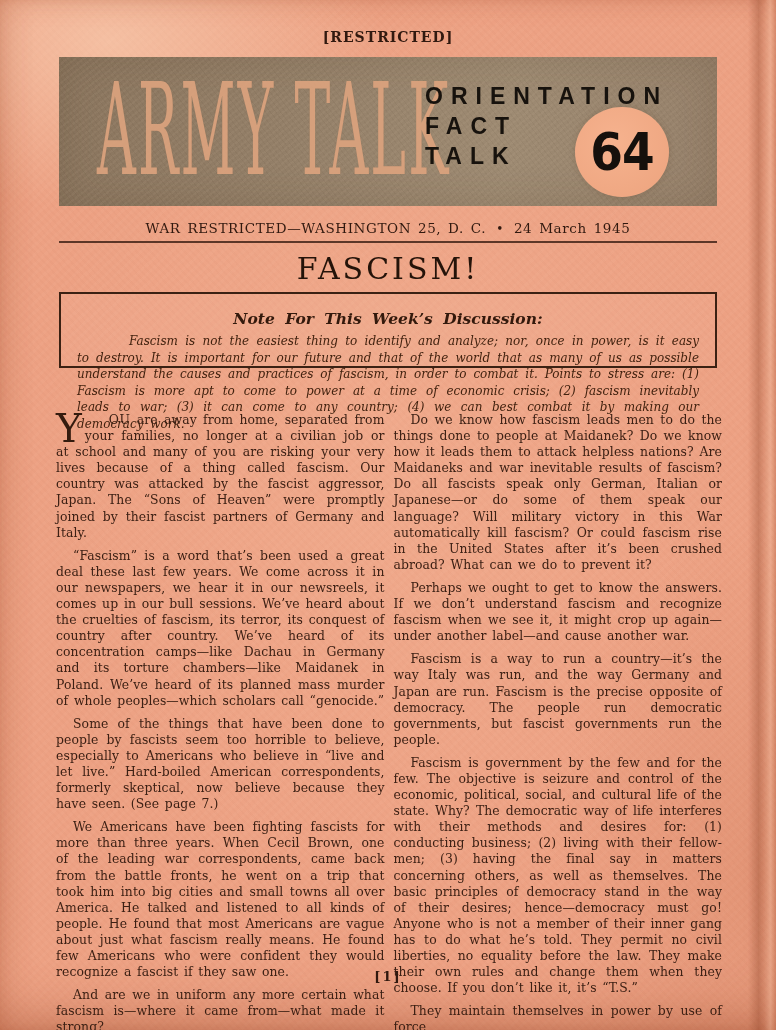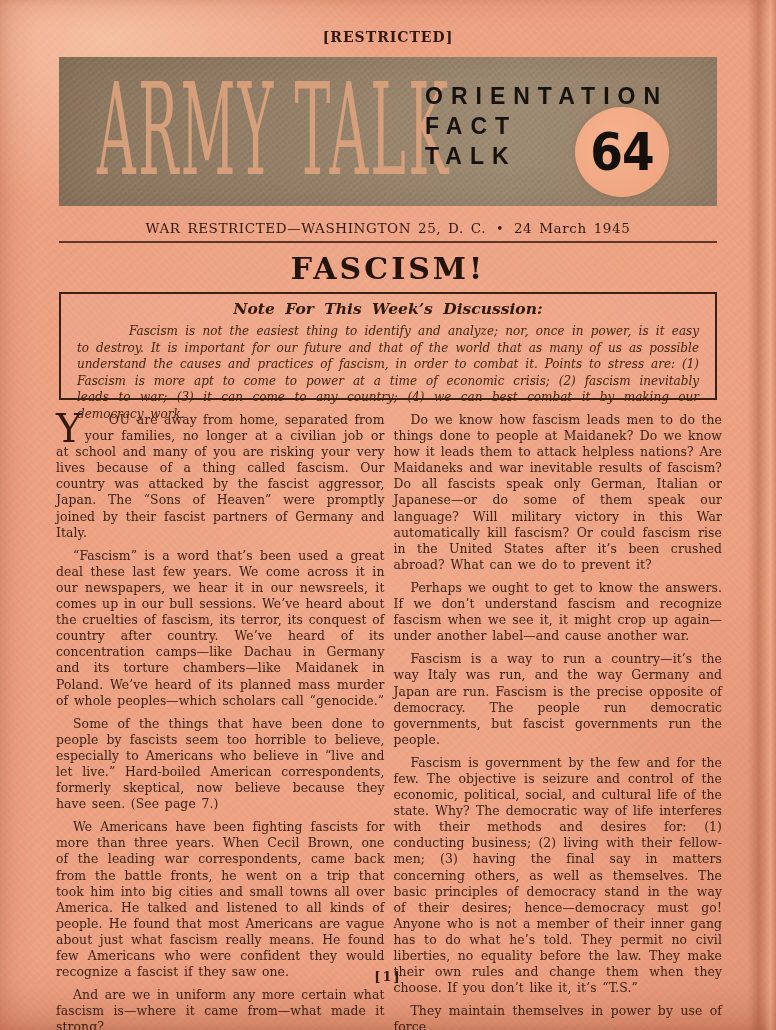--- a/index.html
+++ b/index.html
@@ -81,28 +81,28 @@
     color:#31190f;
   }
   .dateline .bullet{ padding:0 10px; font-size:12px; }
   .rule{
     position:absolute; top:241px; left:59px; width:658px;
     border-top:2px solid rgba(55,28,16,0.8);
   }
   
   .headline{
     position:absolute; top:251px; left:0; width:100%;
-    text-align:center; font-weight:bold; font-size:30px; letter-spacing:3px;
+    text-align:center; font-weight:normal; font-size:30px; letter-spacing:3px;
     color:#241309;
   }
   
   .note-box{
-    position:absolute; left:59px; top:292px; width:658px; height:108px;
+    position:absolute; left:59px; top:292px; width:658px; height:76px;
     border:2px solid #3a2113;
-    padding:5px 16px 8px 16px;
+    padding:15px 16px 8px 16px;
     background:rgba(255,225,200,0.06);
   }
   .note-heading{
     text-align:center; font-style:italic; font-weight:bold;
     font-size:15.5px; word-spacing:5px; color:#33190c;
     margin-bottom:5px;
   }
   .note-body{
     font-style:italic; font-size:12px; line-height:16.6px;
     text-align:justify; text-indent:52px; word-spacing:3px;

